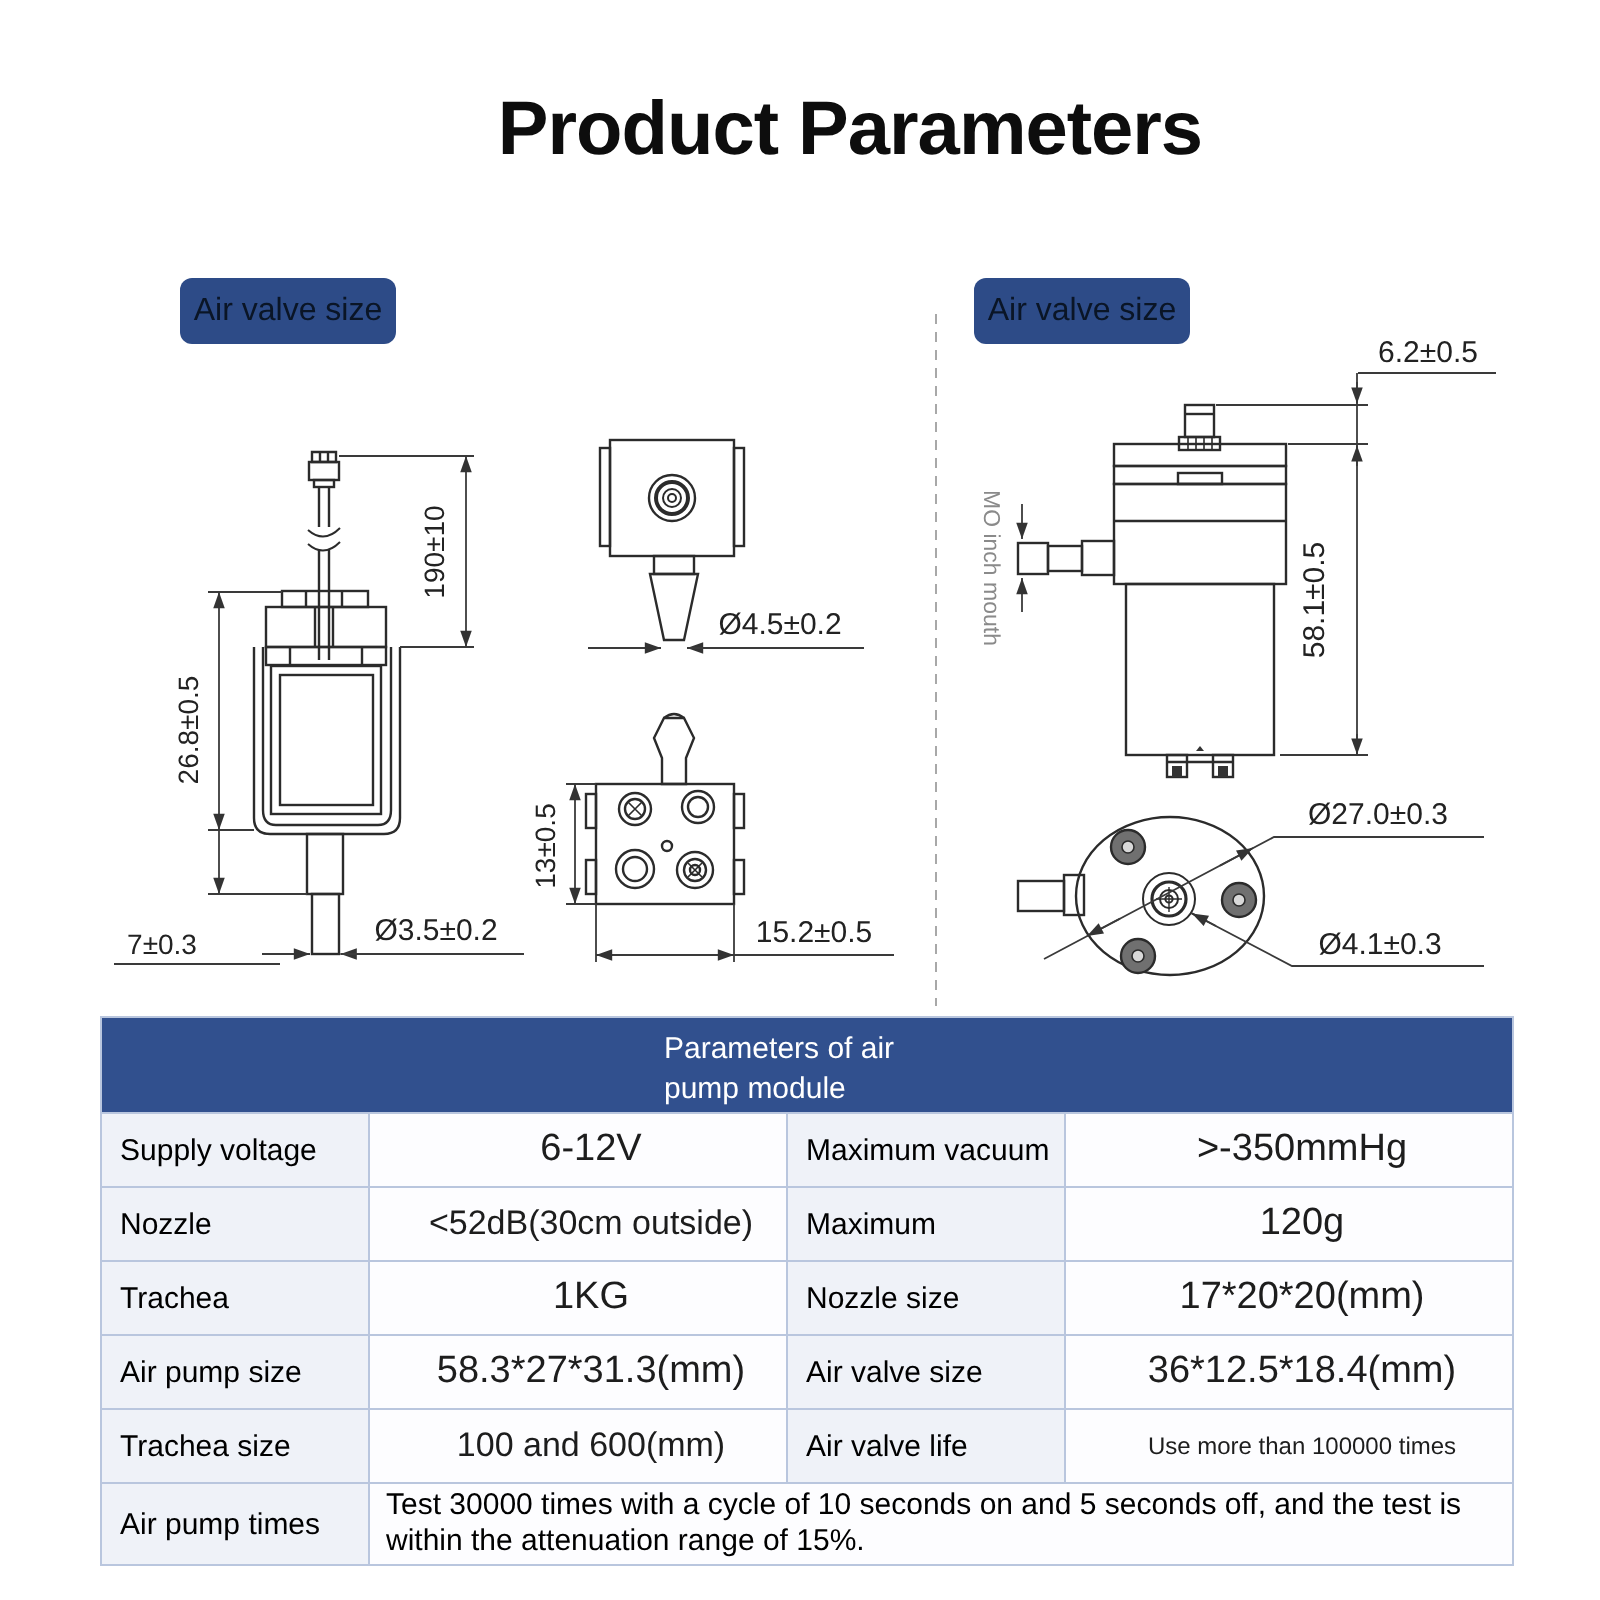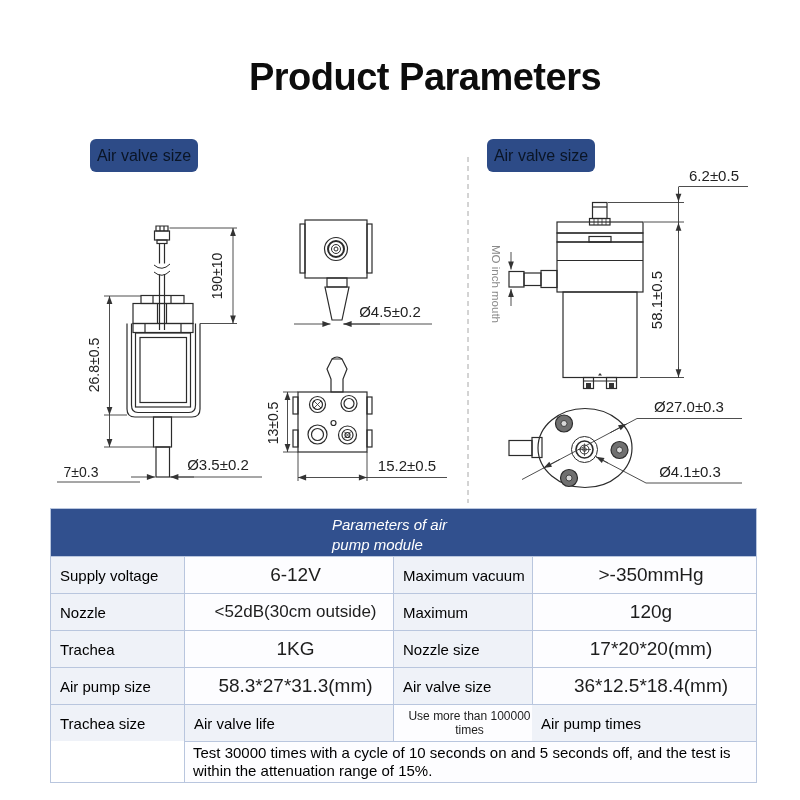--- a/index.html
+++ b/index.html
@@ -1,32 +1,32 @@
 <!DOCTYPE html>
 <html><head>
 <meta charset="utf-8">
 <style>
   html,body{margin:0;padding:0;width:800px;height:800px;background:#ffffff;
     font-family:"Liberation Sans","DejaVu Sans",sans-serif;position:relative;overflow:hidden;}
   .page-title{position:absolute;left:425px;top:44px;transform:translateX(-50%);
-    font-size:38px;font-weight:600;letter-spacing:-.5px;color:#0d0d0d;white-space:nowrap;margin-top:12px;}
+    font-size:38px;font-weight:600;letter-spacing:-.5px;color:#0d0d0d;white-space:nowrap;}
   .badge{position:absolute;top:139px;width:108px;height:33px;background:#2d4b87;
     border-radius:6px;color:#0a1526;font-size:16px;font-weight:500;
     display:flex;align-items:center;justify-content:center;}
   .badge.left{left:90px;} .badge.right{left:487px;}
   svg.draw{position:absolute;left:0;top:0;z-index:1;}
   .part{stroke:#2b2b2b;stroke-width:1.2;fill:none;}
   .dim{stroke:#3a3a3a;stroke-width:.9;fill:none;}
   .dimtxt{fill:#222;font-size:14px;}
   .dimtxt.big{font-size:15px;}
   .graytxt{fill:#8a8a8a;font-size:11.5px;}
   .tbl{position:absolute;left:50px;top:508px;width:707px;box-sizing:border-box;
     border:1px solid #b9c6de;background:#fff;z-index:2;}
   .tbl-head{background:#31508e;color:#ffffff;height:47px;box-sizing:border-box;
-    padding:6px 0 0 281px;font-size:15px;line-height:1.3;font-style:italic;}
+    padding:6px 0 0 281px;font-size:15px;line-height:1.3;}
   .tbl-grid{display:grid;grid-template-columns:133px 209px 139px 224px;}
   .cell{box-sizing:border-box;border-top:1px solid #b9c6de;display:flex;
     align-items:center;min-height:37px;}
   .bl{border-left:1px solid #b9c6de;}
   .lab{background:#eff2f8;padding-left:9px;font-size:15px;color:#000000;}
   .val{background:#fdfdff;justify-content:center;font-size:19px;color:#1d1d1d;text-align:center;padding-left:13px;}
   .val.md{font-size:17px;} .val.sm{font-size:12px;}
   .cspan{grid-column:2/5;background:#fdfdff;font-size:15px;color:#000;
     padding:2px 8px;line-height:1.2;text-align:left;justify-content:flex-start;}
 </style>
@@ -224,19 +224,20 @@
     <div class="cell val bl">1KG</div>
     <div class="cell lab bl">Nozzle size</div>
     <div class="cell val bl">17*20*20(mm)</div>
 
     <div class="cell lab">Air pump size</div>
     <div class="cell val bl">58.3*27*31.3(mm)</div>
     <div class="cell lab bl">Air valve size</div>
     <div class="cell val bl">36*12.5*18.4(mm)</div>
 
     <div class="cell lab">Trachea size</div>
+    <div class="cell val md bl">100 and 600(mm)</div>
     <div class="cell lab bl">Air valve life</div>
     <div class="cell val sm bl">Use more than 100000 times</div>
 
     <div class="cell lab">Air pump times</div>
     <div class="cell cspan bl">Test 30000 times with a cycle of 10 seconds on and 5 seconds off, and the test is within the attenuation range of 15%.</div>
   </div>
 </div>
 
 </body></html>

